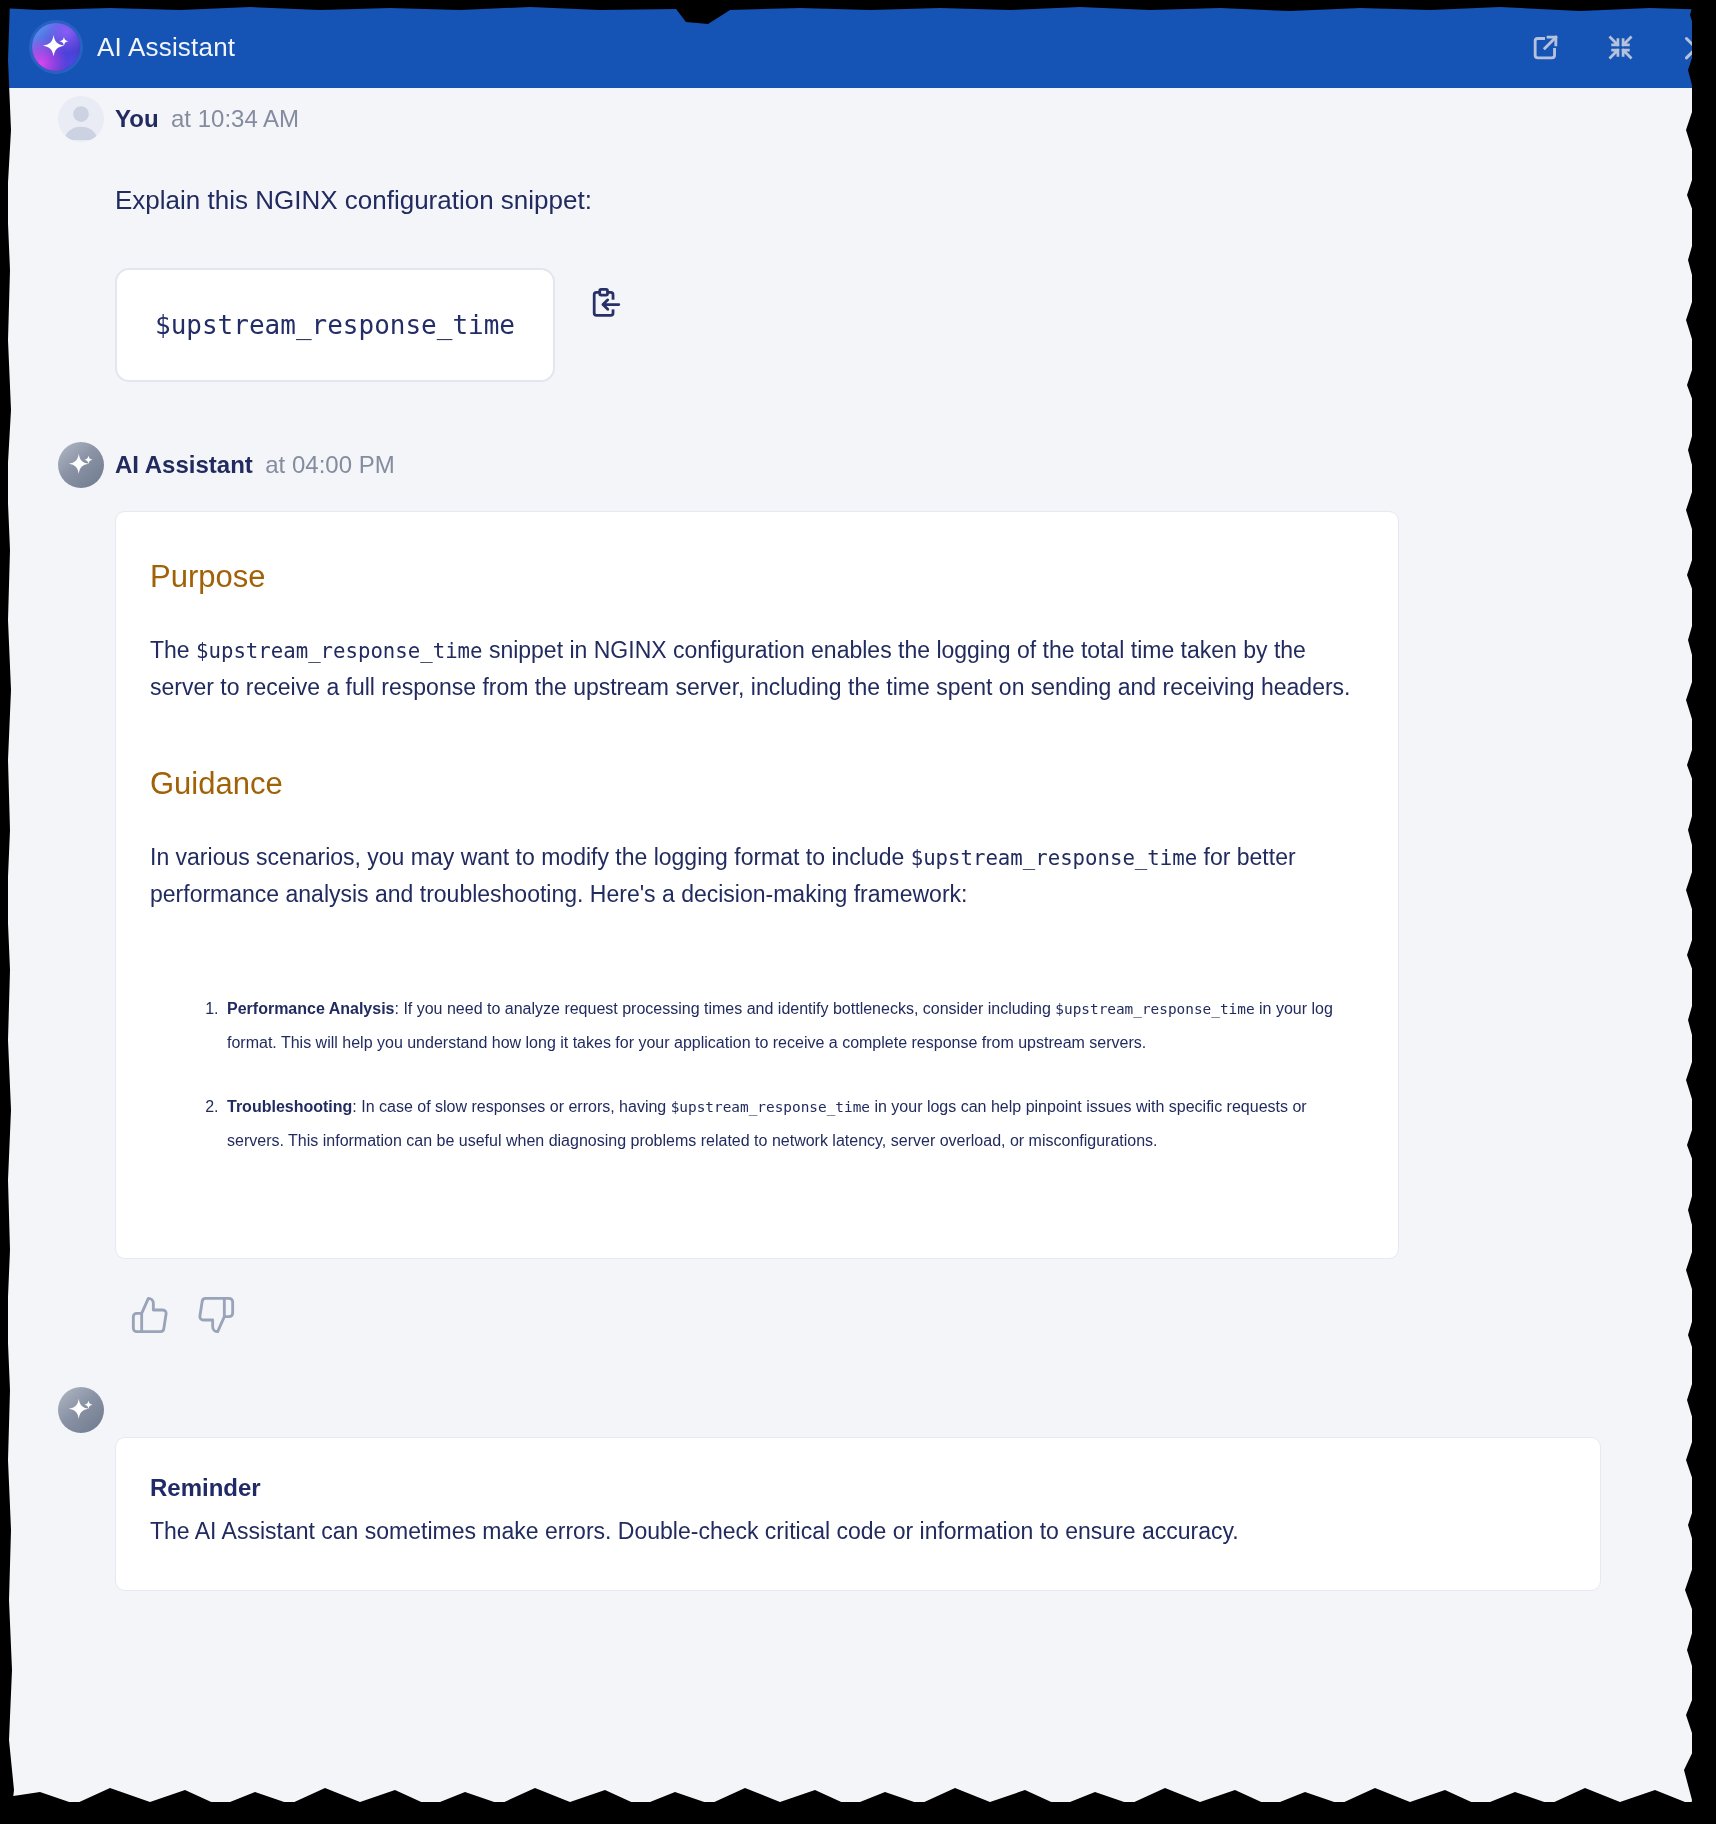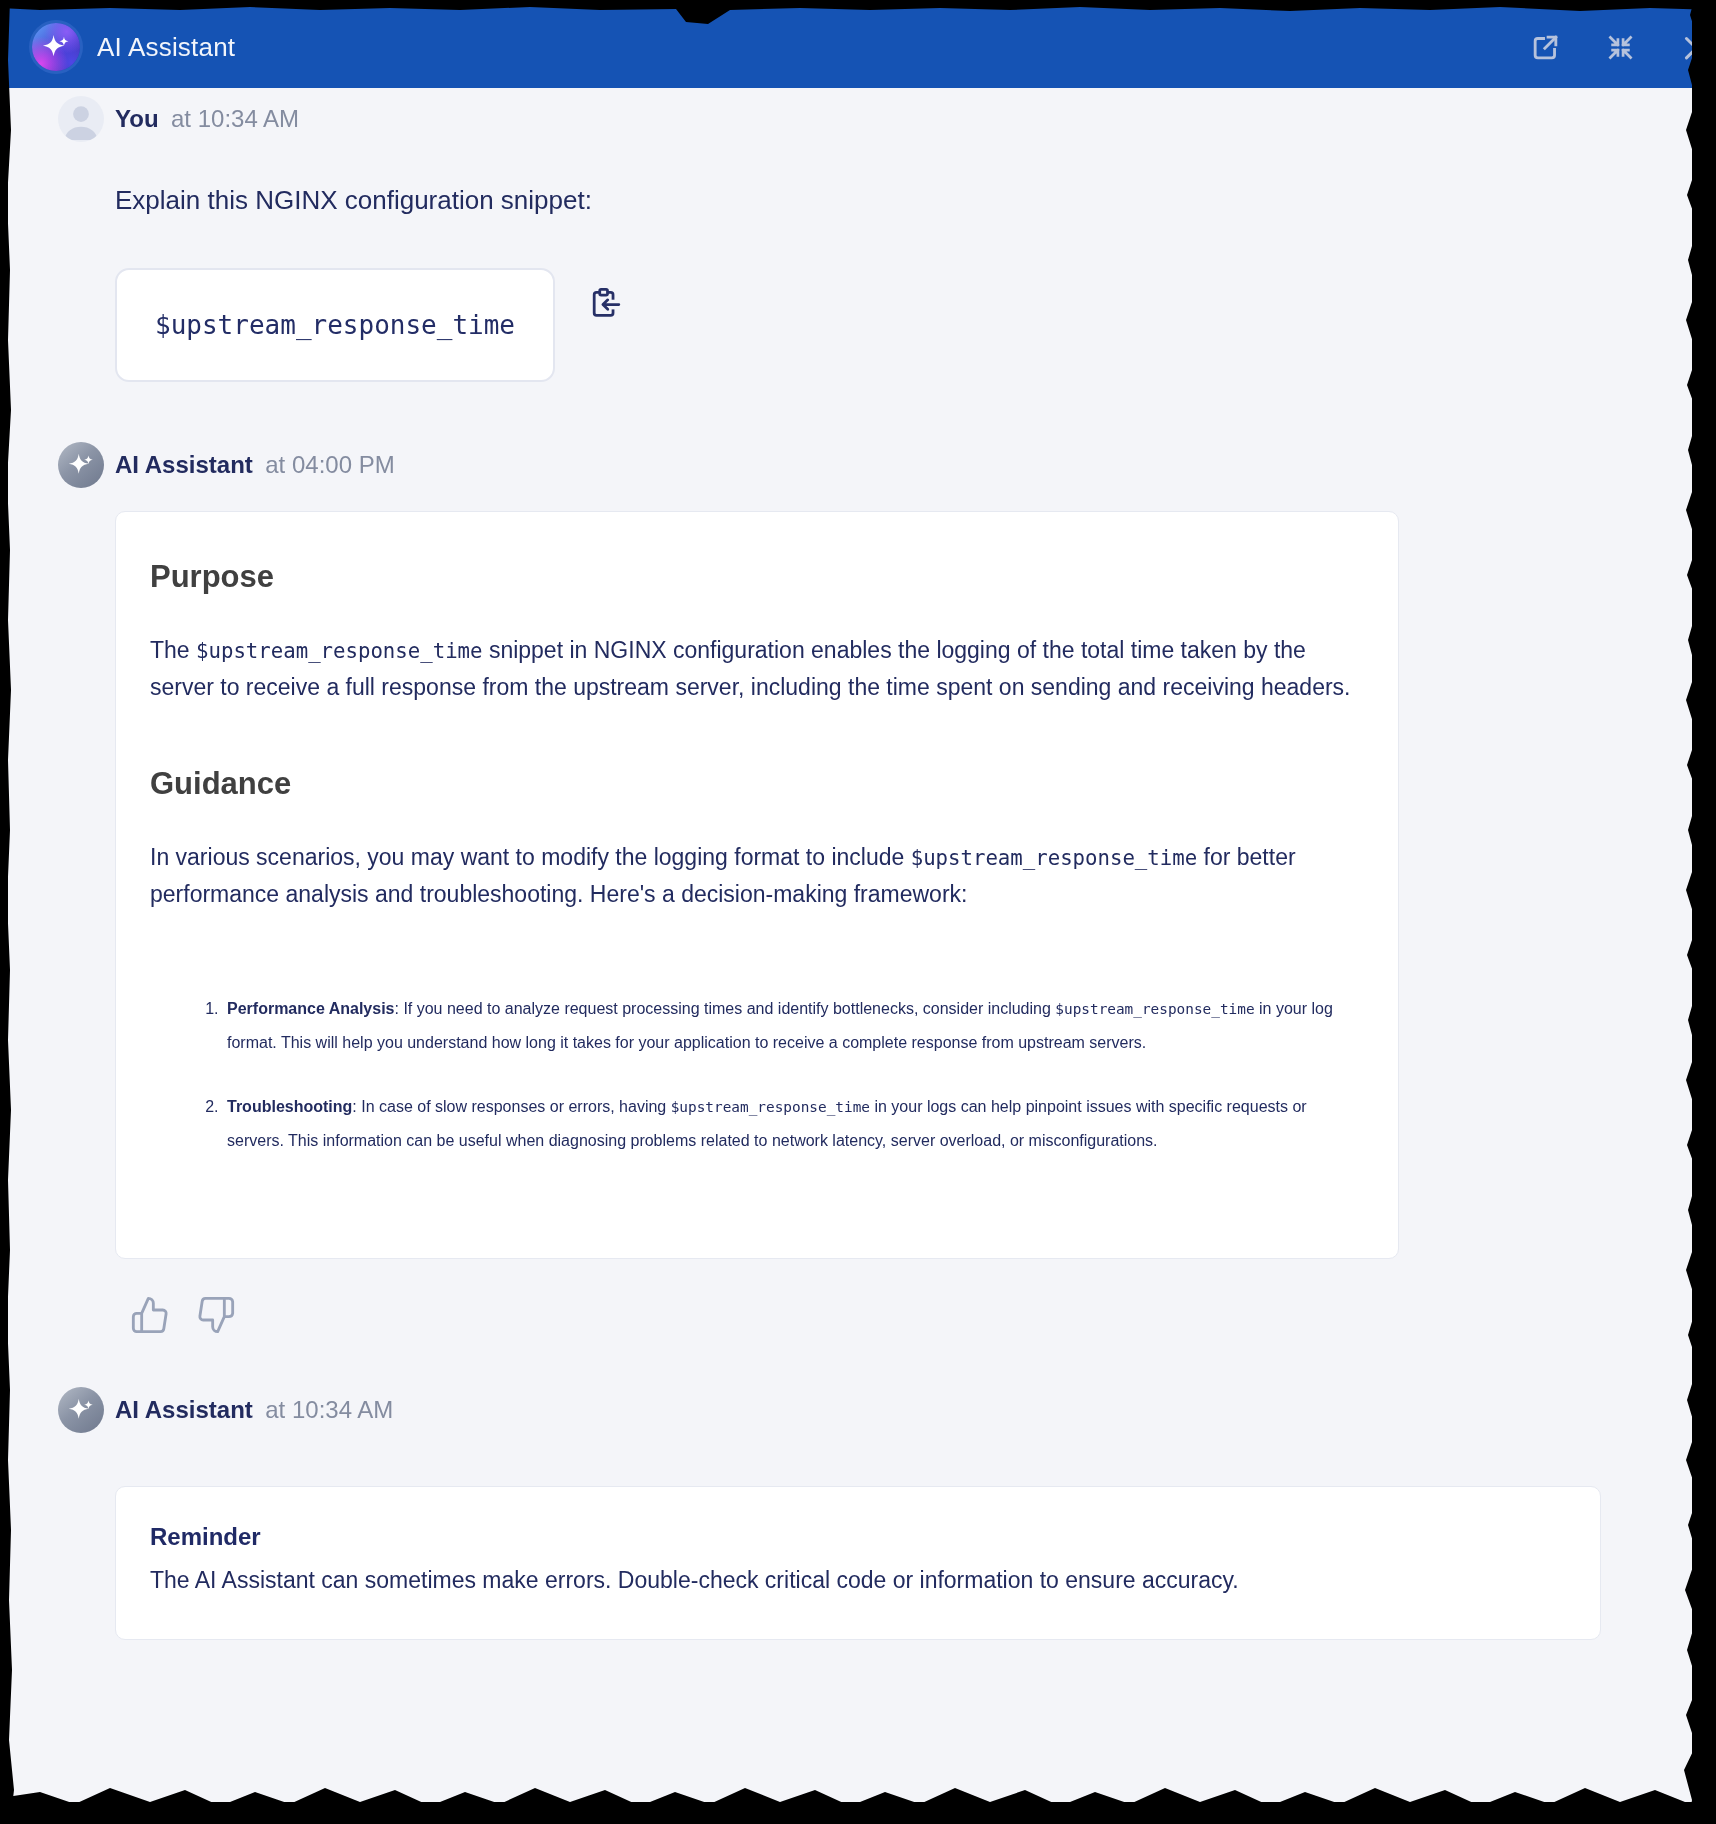--- a/index.html
+++ b/index.html
@@ -60,21 +60,21 @@
   }
   .paste-btn { border:none; background:none; padding:0; margin:18px 0 0 32px; cursor:pointer; }
   .paste-btn svg { width:36px; height:36px; display:block; }
 
   .msg-ai-1 { margin-top:60px; }
   .response-card {
     margin-top:20px; width:1284px; background:#fff;
     border:1.5px solid #e6e9f1; border-radius:10px;
     padding:46px 34px 100px; color:#222b5f;
   }
-  .section-heading { font-size:31px; font-weight:700; color:#404040; margin:0; line-height:38px; }
+  .section-heading { font-size:31px; font-weight:400; color:#a16207; margin:0; line-height:38px; }
   .heading-guidance { margin-top:60px; }
   .response-card p { margin:36px 0 0; font-size:23px; line-height:36px; }
   .inline-code { font-family:"DejaVu Sans Mono", monospace; font-size:.9em; }
   .framework-list { margin:80px 0 0; padding-left:73px; font-size:16px; line-height:34px; }
   .framework-list li { margin-bottom:30px; padding-left:4px; }
   .framework-list li:last-child { margin-bottom:0; }
   .li-label { font-weight:700; }
 
   .feedback { display:flex; gap:26px; margin:36px 0 0 15px; }
   .feedback button { border:none; background:none; padding:0; cursor:pointer; color:#99a3b9; }
@@ -203,24 +203,20 @@
     </div>
 
     <div class="msg msg-ai-2">
       <div class="avatar avatar-ai">
         <svg viewBox="0 0 24 24" fill="#fff">
           <path d="M10.3 3.6 C11.15 8.55 12.85 10.25 17.8 11.1 C12.85 11.95 11.15 13.65 10.3 18.6 C9.45 13.65 7.75 11.95 2.8 11.1 C7.75 10.25 9.45 8.55 10.3 3.6 Z"></path>
           <path d="M17.6 4.8 C17.98 6.9 18.7 7.62 20.8 8 C18.7 8.38 17.98 9.1 17.6 11.2 C17.22 9.1 16.5 8.38 14.4 8 C16.5 7.62 17.22 6.9 17.6 4.8 Z"></path>
         </svg>
       </div>
       <div class="msg-body">
-        <div class="msg-head">
-          <span class="author">AI Assistant</span>
-          <span class="time">at 10:34 AM</span>
-        </div>
         <div class="reminder-card">
           <div class="reminder-heading">Reminder</div>
           <div class="reminder-text">The AI Assistant can sometimes make errors. Double-check critical code or information to ensure accuracy.</div>
         </div>
       </div>
     </div>
 
   </div>
 </div>
 

